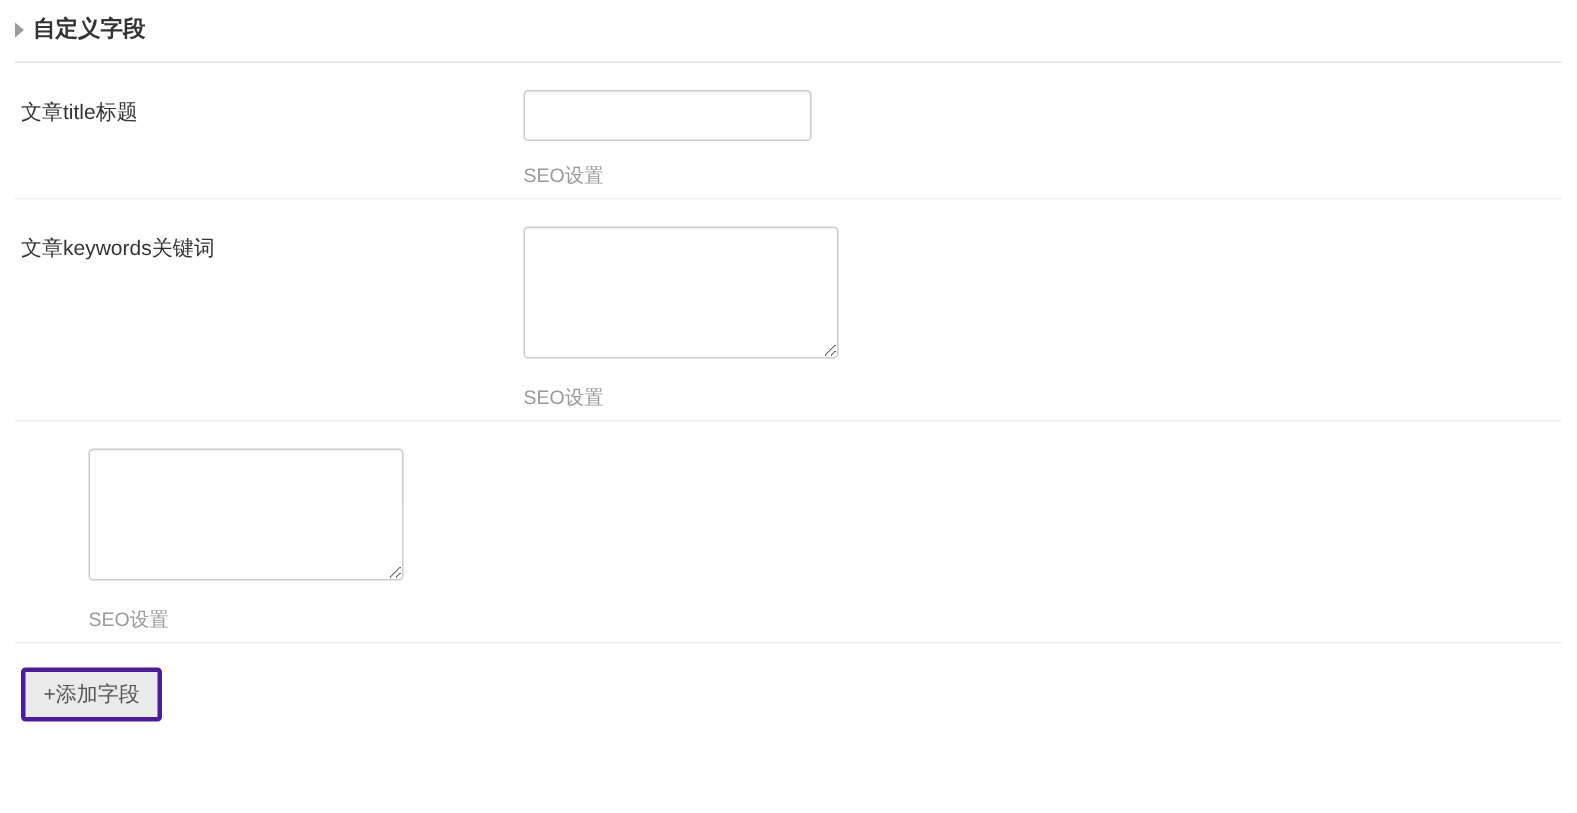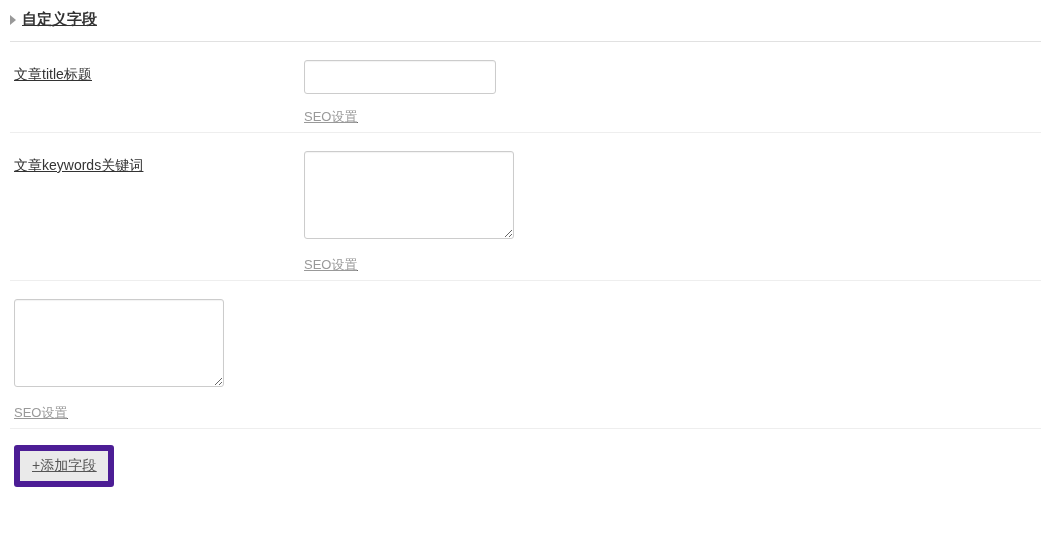--- a/index.html
+++ b/index.html
@@ -1,15 +1,15 @@
 <!DOCTYPE html>
 <html><head>
   <meta charset="utf-8">
   <style>
-    * { box-sizing: border-box; margin: 0; padding: 0; text-decoration: underline; }
+    * { box-sizing: border-box; margin: 0; padding: 0; }
     body {
       font-family: "Helvetica Neue", Helvetica, Arial, "Microsoft YaHei", "微软雅黑", sans-serif;
       font-size: 14px;
       color: #333;
       background: #fff;
       padding: 6px 10px;
     }
     .panel-header {
       display: flex;
       align-items: center;
@@ -38,21 +38,21 @@
       align-items: flex-start;
       padding: 18px 4px 6px 4px;
       border-bottom: 1px solid #eee;
     }
     .field-label {
       width: 290px;
       padding-top: 6px;
       color: #333;
       font-size: 14px;
     }
-    .field-control { flex: 0 0 auto; }
+    .field-control { flex: 0 0 auto; margin-left: 45px; }
     .control-input {
       border: 1px solid #ccc;
       border-radius: 3px;
       padding: 4px 8px;
       font-size: 14px;
       width: 192px;
       height: 34px;
       background: #fff;
       box-shadow: inset 0 1px 1px rgba(0,0,0,0.05);
     }
@@ -74,21 +74,21 @@
       margin-top: 14px;
     }
     .footer-row {
       display: flex;
       justify-content: space-between;
       align-items: center;
       padding: 16px 4px 4px 4px;
     }
     .btn-add {
       background: #eaeaea;
-      border: 6px solid #4c1d95;
+      border: 3px solid #4c1d95;
       border-radius: 3px;
       padding: 6px 12px;
       font-size: 14px;
       color: #555;
       cursor: pointer;
     }
     .footer-hint {
       color: #555;
       font-size: 14px;
     }

